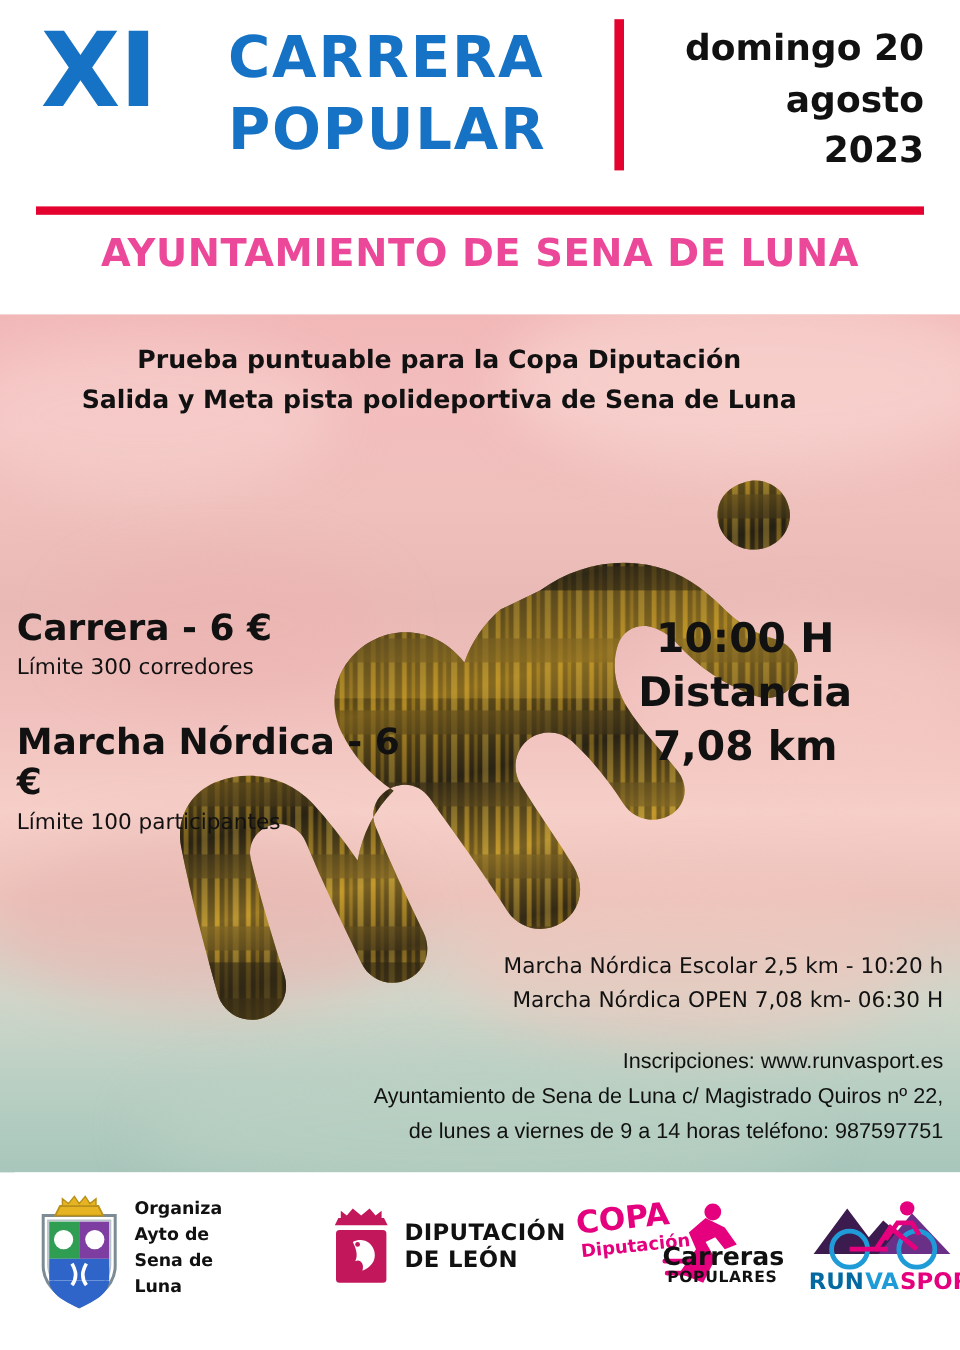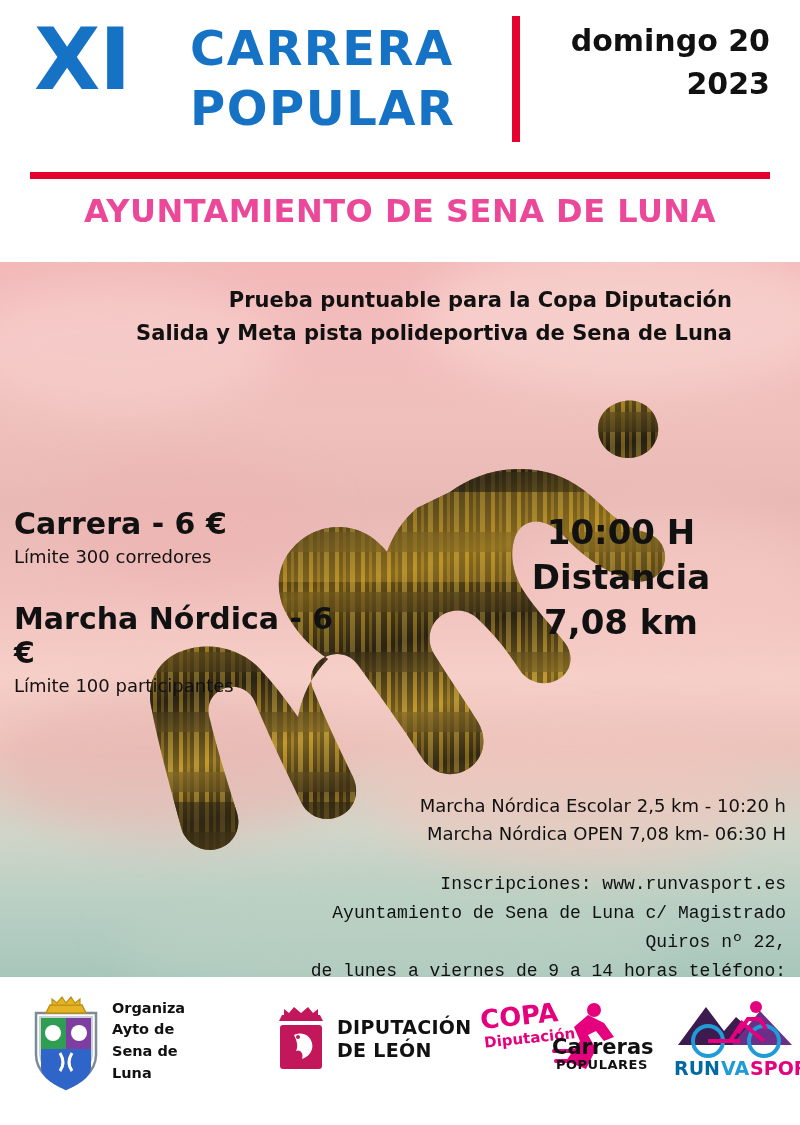--- a/index.html
+++ b/index.html
@@ -162,21 +162,21 @@
     font-family: "DejaVu Sans", sans-serif;
     font-size: 34px;
     font-weight: bold;
     line-height: 1.32;
   }
   .prueba {
     position: absolute;
     left: 0;
     top: 22px;
     width: 732px;
-    text-align: right;
+    text-align: center;
     font-family: "DejaVu Sans", sans-serif;
     font-size: 21px;
     font-weight: bold;
     color: #111111;
     line-height: 1.55;
   }
   .marcha-times {
     position: absolute;
     right: 14px;
     top: 530px;
@@ -186,21 +186,21 @@
     font-size: 18px;
     color: #111111;
     line-height: 1.55;
   }
   .inscripciones {
     position: absolute;
     right: 14px;
     top: 608px;
     width: 520px;
     text-align: right;
-    font-family: Liberation Mono, monospace;
+    font-family: Liberation Sans, sans-serif;
     font-size: 18px;
     color: #111111;
     line-height: 1.62;
   }
 
   
   .footer {
     position: absolute;
     left: 12px; top: 977px;
     width: 800px;
@@ -275,20 +275,21 @@
   <div class="header">
     <div class="header-top">
       <div class="xi">XI</div>
       <div class="title-main">
         <div>CARRERA</div>
         <div>POPULAR</div>
       </div>
       <div class="divider-vert"></div>
       <div class="date-block">
         <div>domingo 20</div>
+        <div>agosto</div>
         <div>2023</div>
       </div>
     </div>
     <div class="rule-red"></div>
     <div class="subtitle-town">AYUNTAMIENTO DE SENA DE LUNA</div>
   </div>
 
   <div class="photo">
 
     <div class="cloud" style="left:-40px; top:20px; width:320px; height:130px; background:#f7d4d0;"></div>

